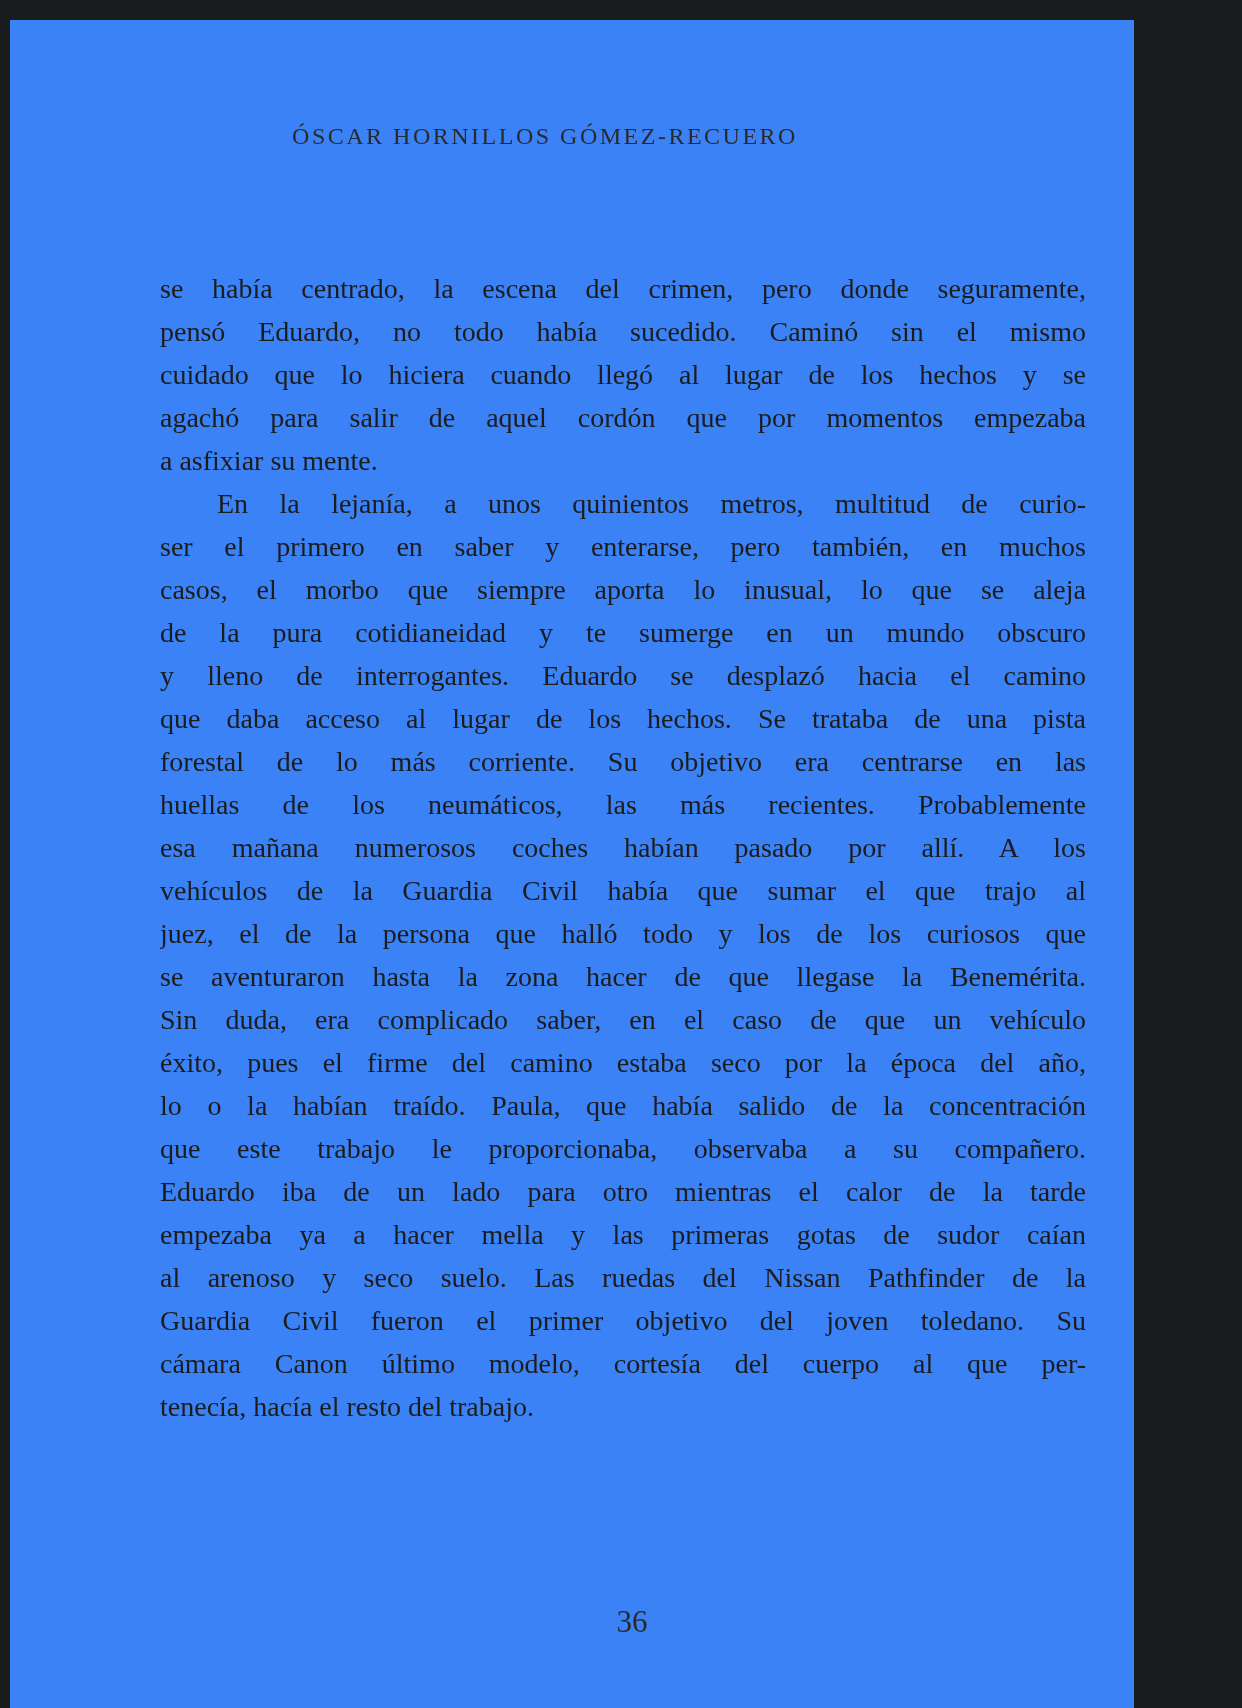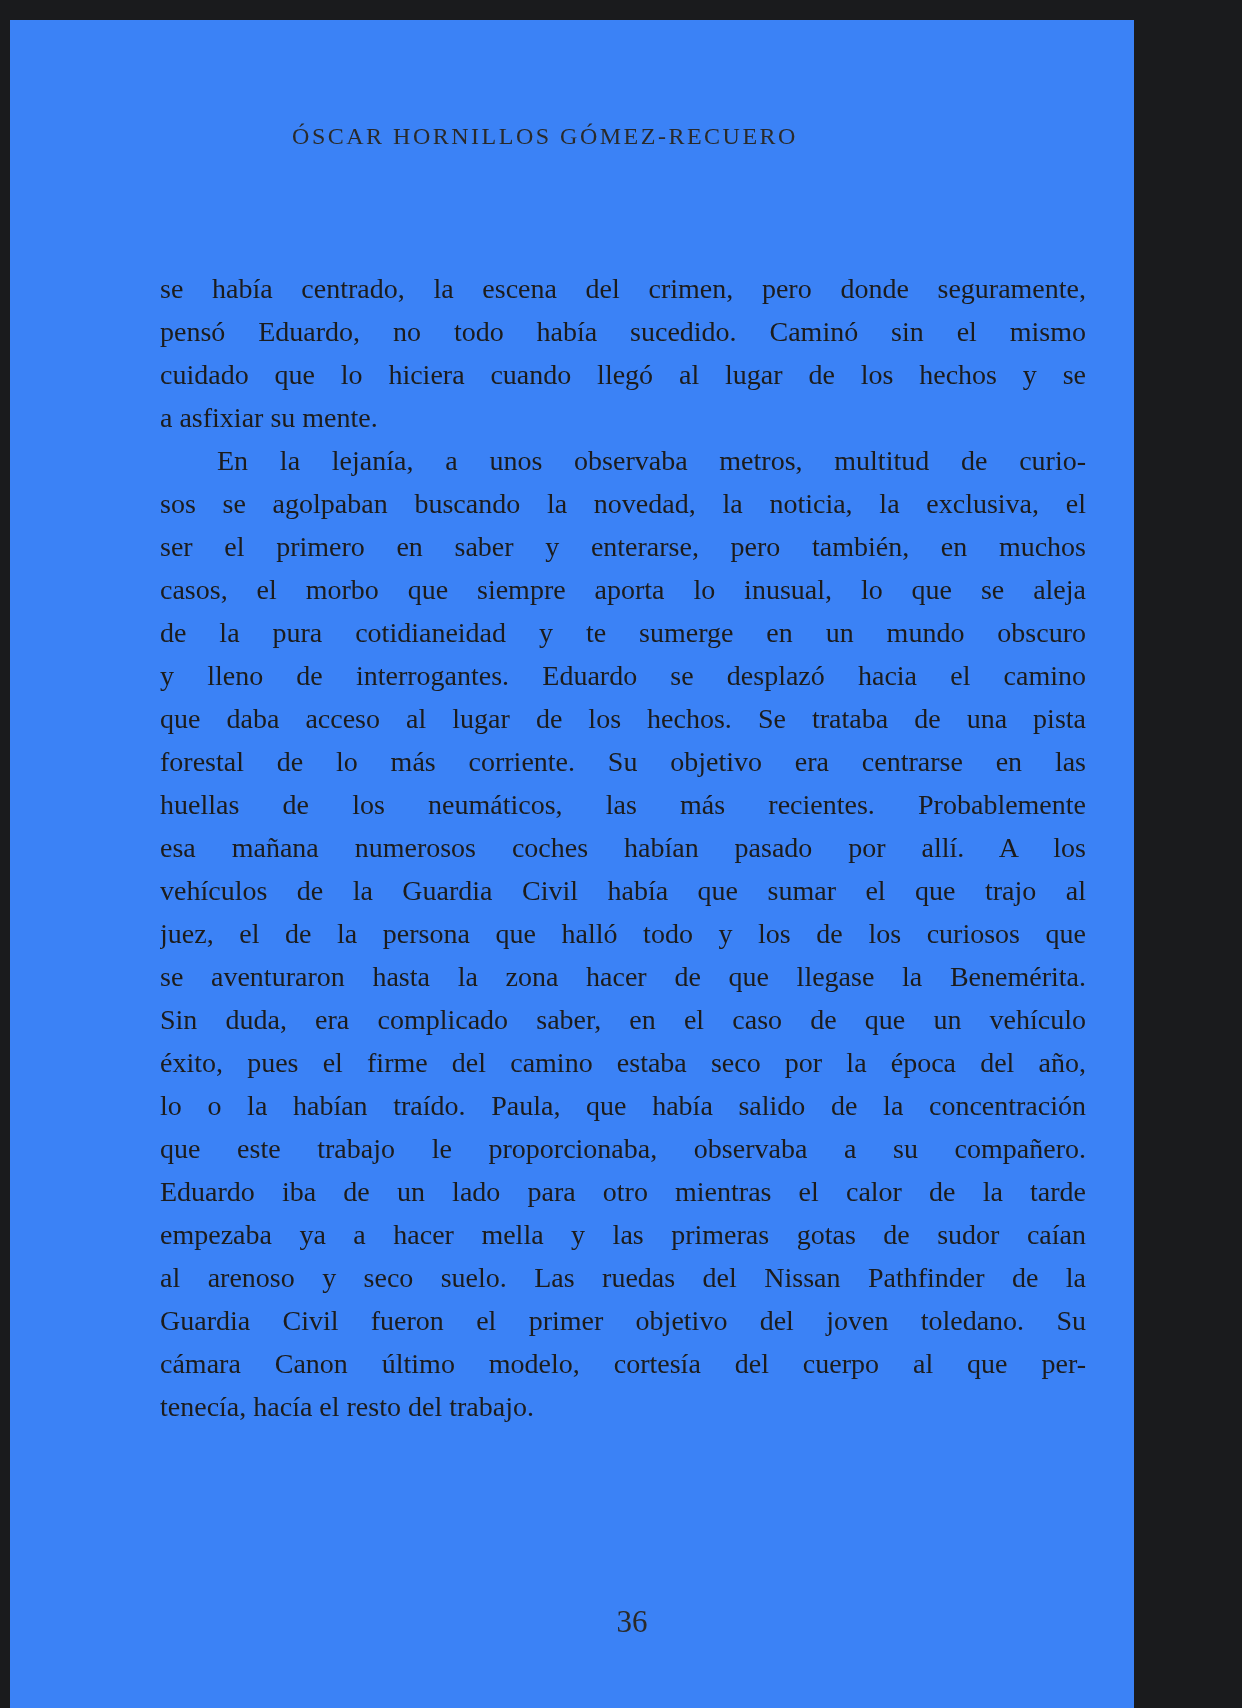--- a/index.html
+++ b/index.html
@@ -72,26 +72,26 @@
 <div class="book-page">
 
   <div class="running-header">ÓSCAR HORNILLOS GÓMEZ-RECUERO</div>
 
   <div class="body-text">
 
     <div>
       <div class="text-line">se había centrado, la escena del crimen, pero donde seguramente,</div>
       <div class="text-line">pensó Eduardo, no todo había sucedido. Caminó sin el mismo</div>
       <div class="text-line">cuidado que lo hiciera cuando llegó al lugar de los hechos y se</div>
+      <div class="text-line">agachó para salir de aquel cordón que por momentos empezaba</div>
       <div class="text-line last">a asfixiar su mente.</div>
     </div>
 
     <div>
-      <div class="text-line indent">En la lejanía, a unos observaba metros, multitud de curio-</div>
-      <div class="text-line">sos se agolpaban buscando la novedad, la noticia, la exclusiva, el</div>
+      <div class="text-line indent">En la lejanía, a unos quinientos metros, multitud de curio-</div>
       <div class="text-line">ser el primero en saber y enterarse, pero también, en muchos</div>
       <div class="text-line">casos, el morbo que siempre aporta lo inusual, lo que se aleja</div>
       <div class="text-line">de la pura cotidianeidad y te sumerge en un mundo  obscuro</div>
       <div class="text-line">y lleno de interrogantes. Eduardo se desplazó hacia el camino</div>
       <div class="text-line">que daba acceso al lugar de los hechos. Se trataba de una pista</div>
       <div class="text-line">forestal de lo más corriente. Su objetivo era centrarse en las</div>
       <div class="text-line">huellas de los neumáticos, las más recientes. Probablemente</div>
       <div class="text-line">esa mañana numerosos coches habían pasado por allí. A los</div>
       <div class="text-line">vehículos de la Guardia Civil había que sumar el que trajo al</div>
       <div class="text-line">juez, el de la persona que halló todo y los de los curiosos que</div>

